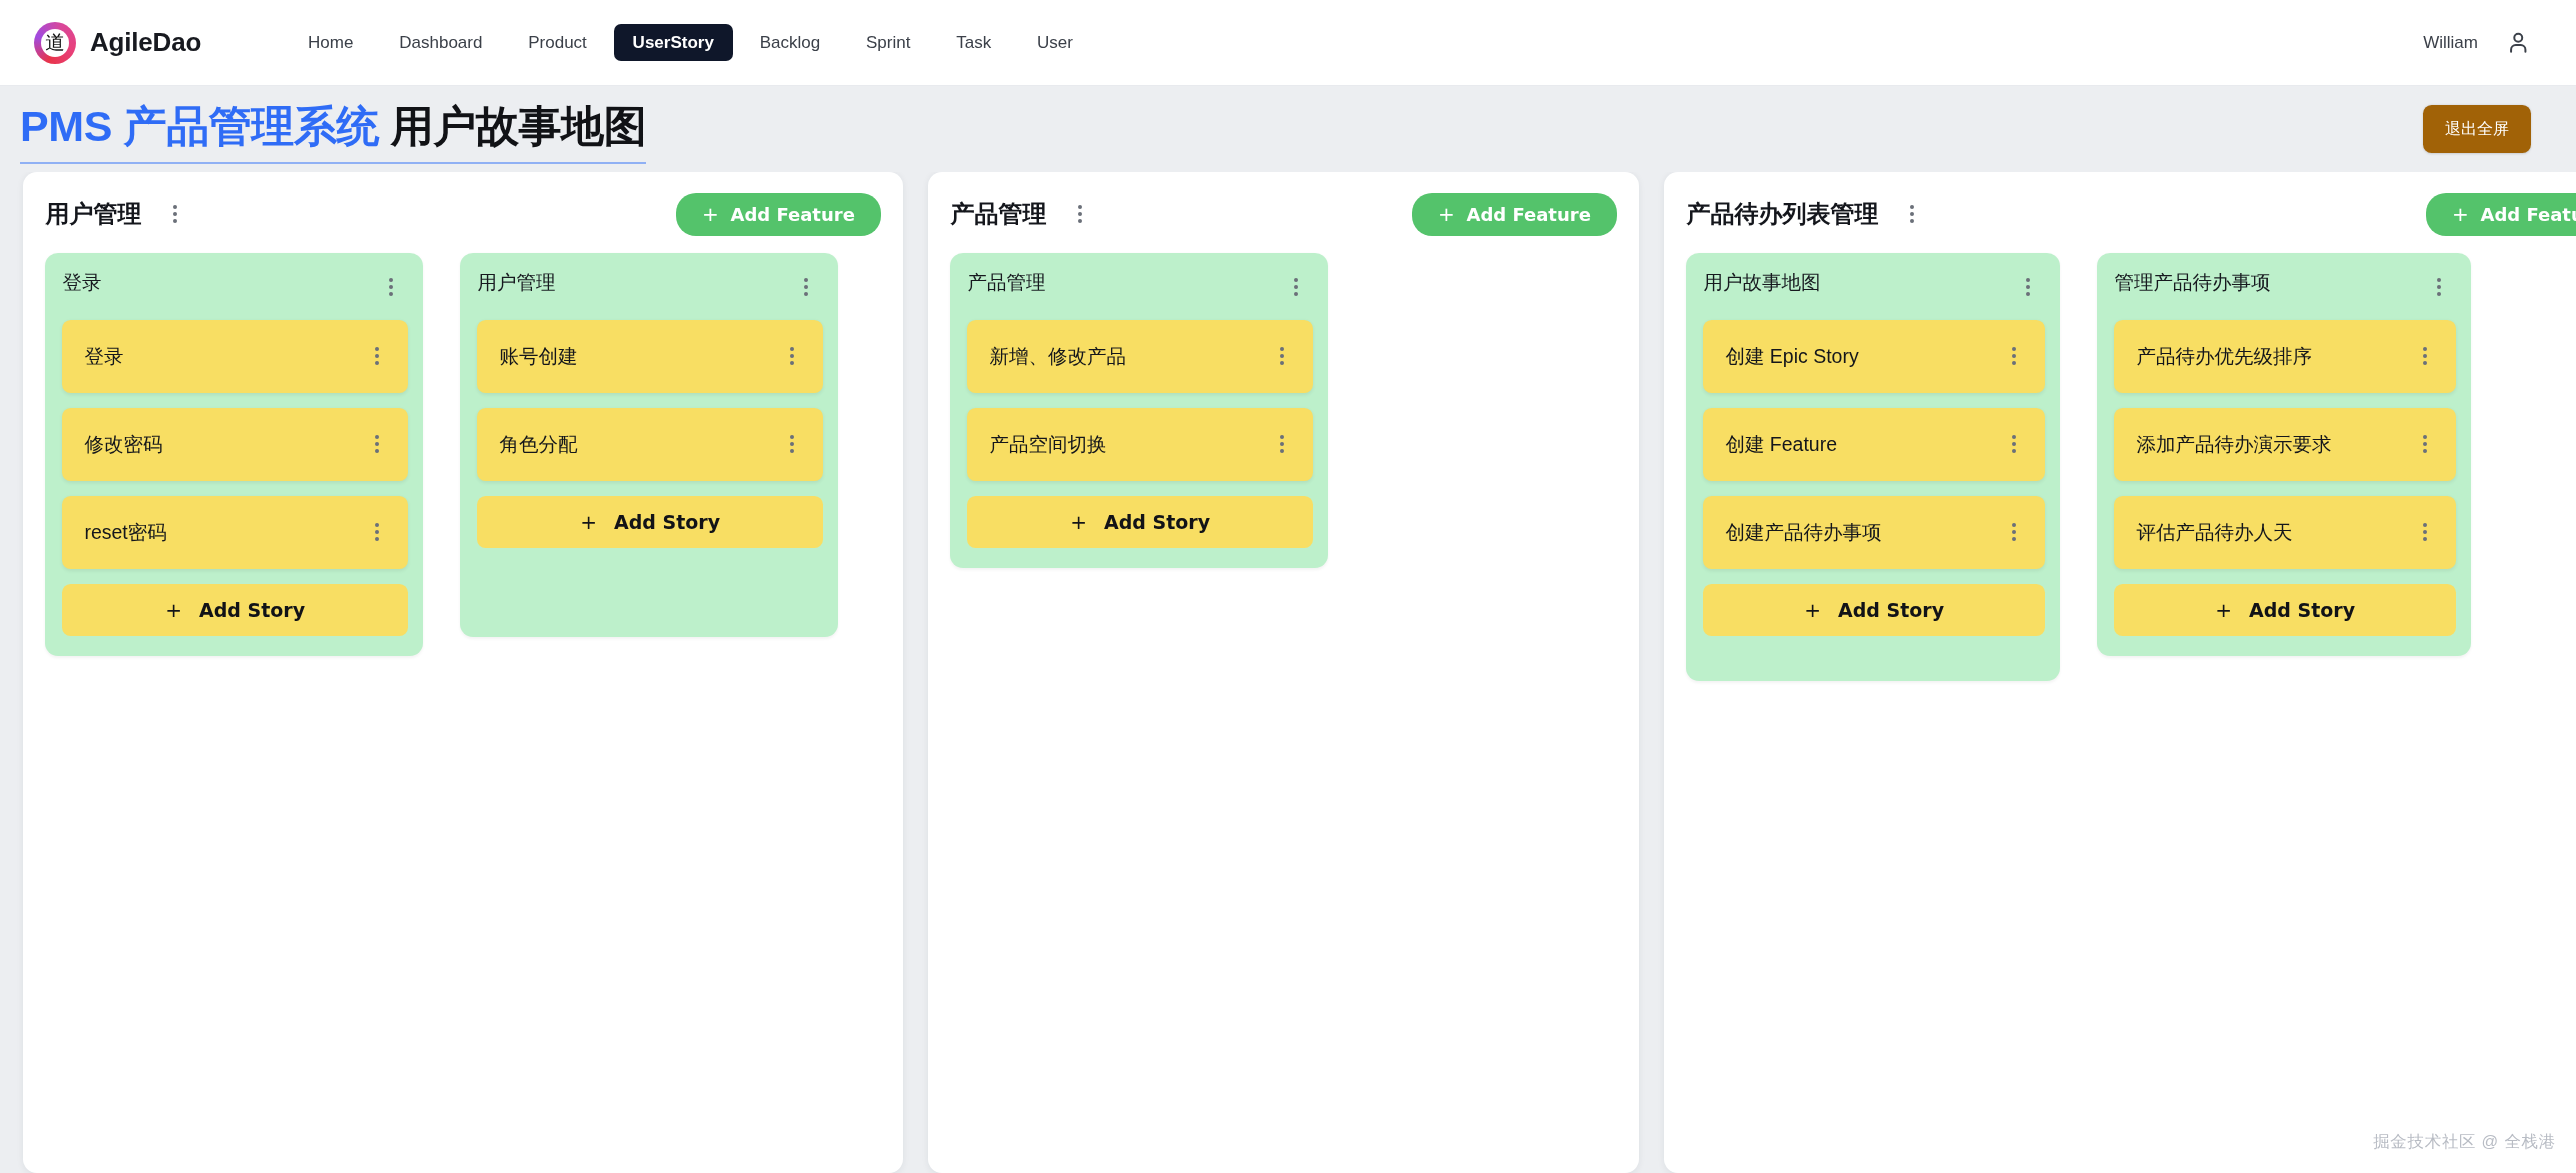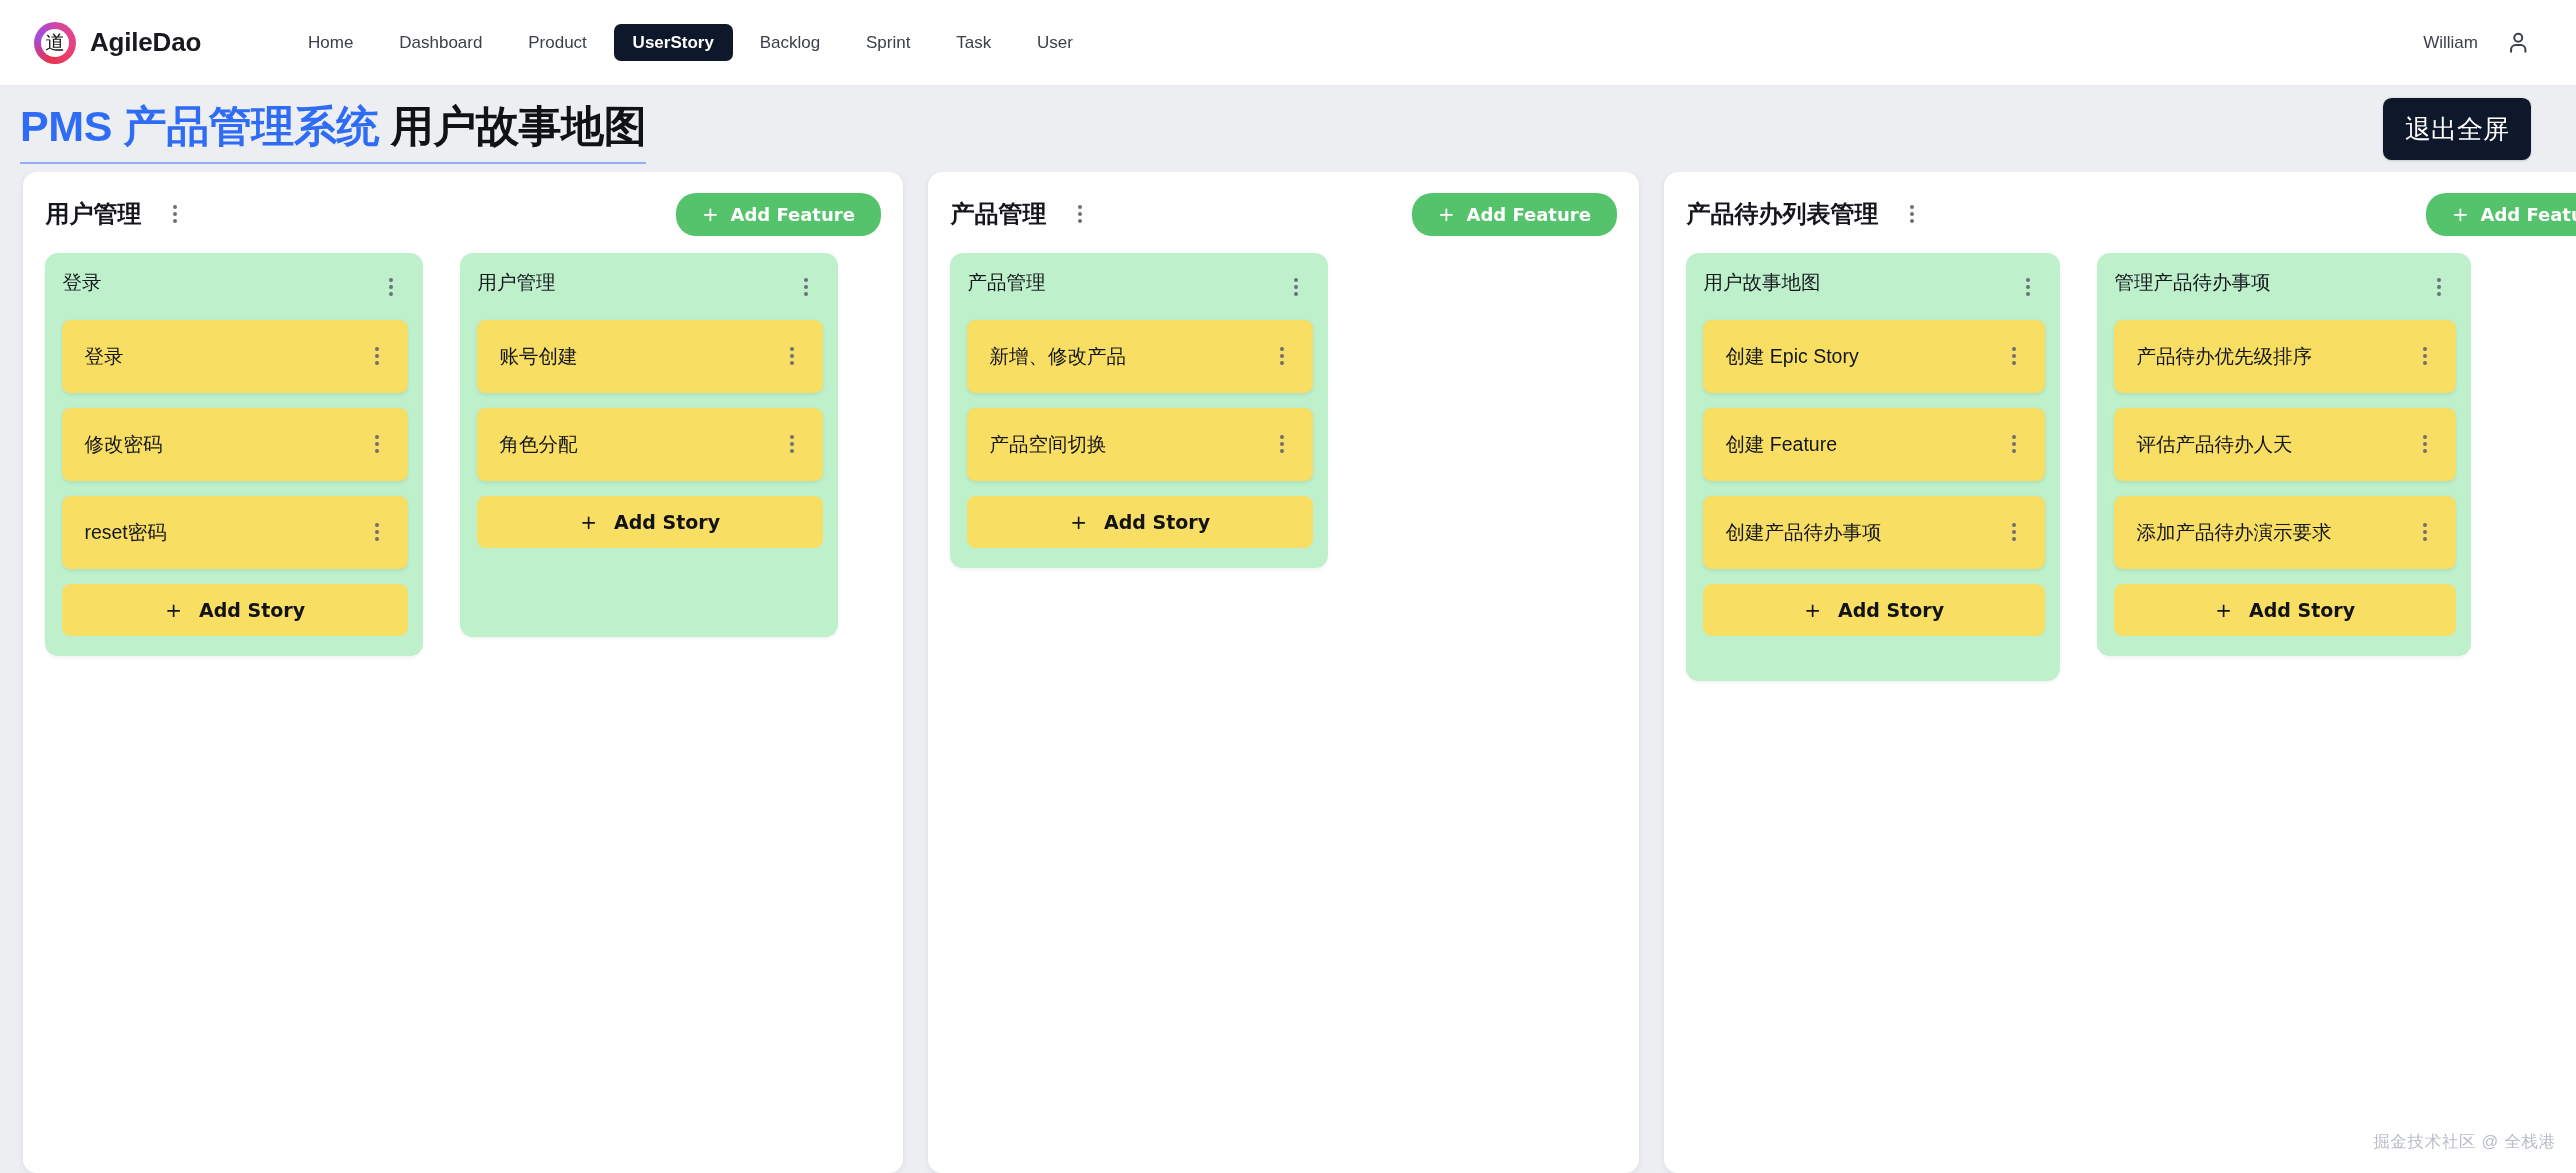--- a/index.html
+++ b/index.html
@@ -117,25 +117,25 @@
     border-bottom: 2.3px solid #8fb0f4;
     display: inline-block;
     white-space: nowrap;
     margin-top: 11px;
   }
   .title-blue { color: #2f6cf6; }
   .title-dark { color: #111216; }
 
   .exit-fullscreen {
     margin-left: auto;
-    background: #0f172a;
+    background: #a16207;
     color: #fff;
     border: none;
     border-radius: 8.6px;
-    font-size: 26px;
+    font-size: 16px;
     font-weight: 500;
     padding: 13.3px 22px;
     cursor: pointer;
     font-family: "DejaVu Sans", sans-serif;
     box-shadow: 0 0.8px 2.3px rgba(0,0,0,.15);
   }
 
   
   .board {
     display: flex;
@@ -550,29 +550,29 @@
         </div>
         <div class="story">
           <span class="story-title">产品待办优先级排序</span>
           <span class="kebab">
               <i></i>
               <i></i>
               <i></i>
             </span>
         </div>
         <div class="story">
+          <span class="story-title">添加产品待办演示要求</span>
+          <span class="kebab">
+              <i></i>
+              <i></i>
+              <i></i>
+            </span>
+        </div>
+        <div class="story">
           <span class="story-title">评估产品待办人天</span>
-          <span class="kebab">
-              <i></i>
-              <i></i>
-              <i></i>
-            </span>
-        </div>
-        <div class="story">
-          <span class="story-title">添加产品待办演示要求</span>
           <span class="kebab">
               <i></i>
               <i></i>
               <i></i>
             </span>
         </div>
         <button class="add-story">
           <span class="plus">+</span>
           <span>Add Story</span>
         </button>

